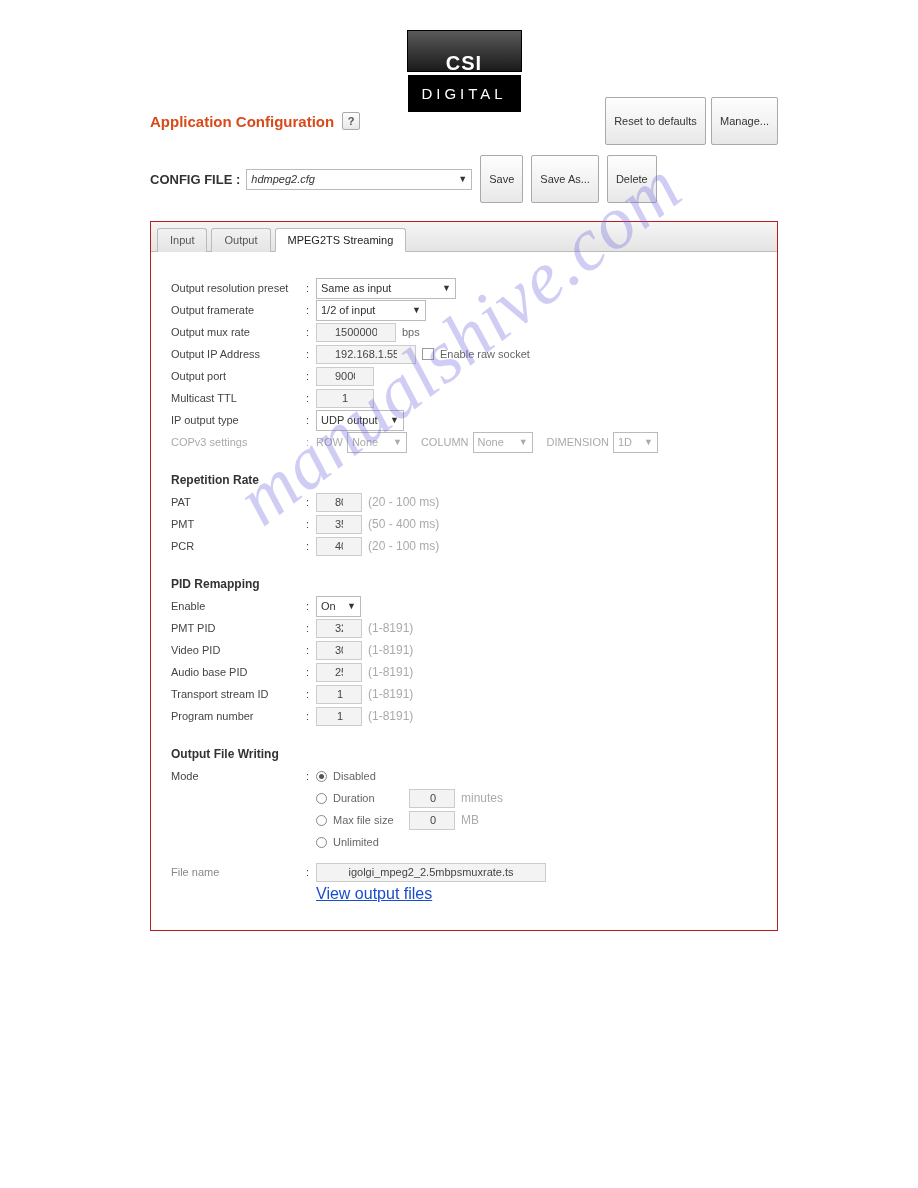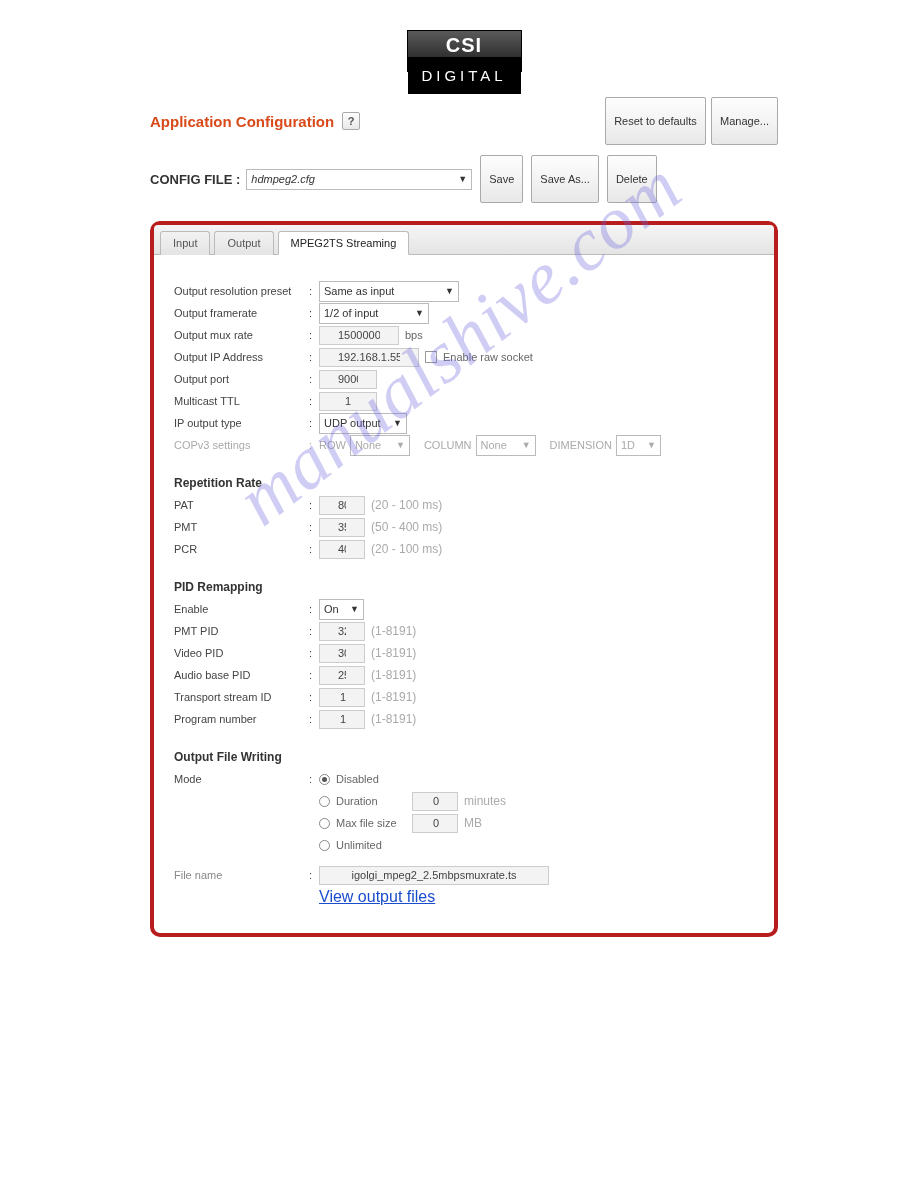--- a/index.html
+++ b/index.html
@@ -24,21 +24,21 @@
     background: linear-gradient(#5a5a5a, #1a1a1a);
     border: 1px solid #000;
     position: relative;
     text-align: center;
   }
   .logo-top {
     color: #fff;
     font-weight: bold;
     font-size: 20px;
     letter-spacing: 1px;
-    padding-top: 3px;
+    padding-top: 21px;
     font-family: "Arial Black", Arial, sans-serif;
   }
   .logo-bottom {
     background: #000;
     color: #fff;
     font-size: 15px;
     letter-spacing: 4px;
     padding: 10px 0;
   }
   .header-row {
@@ -104,22 +104,22 @@
     font-size: 9px;
     margin-left: 6px;
   }
   .select.wide { width: 226px; font-style: italic; }
   .select.med { width: 140px; }
   .select.med2 { width: 110px; }
   .select.sm { width: 80px; }
   .select.xs { width: 60px; }
   .select.xxs { width: 45px; }
   .panel {
-    border: 4px solid #b91c1c;
-    border-radius: 10px;
+    border: 1px solid #b91c1c;
+    border-radius: 0;
   }
   .tabstrip {
     background: linear-gradient(#f5f5f5, #e4e4e4);
     border-bottom: 1px solid #bbb;
     padding: 5px 6px 0 6px;
     display: flex;
     gap: 4px;
     border-radius: 4px 4px 0 0;
   }
   .tab {

